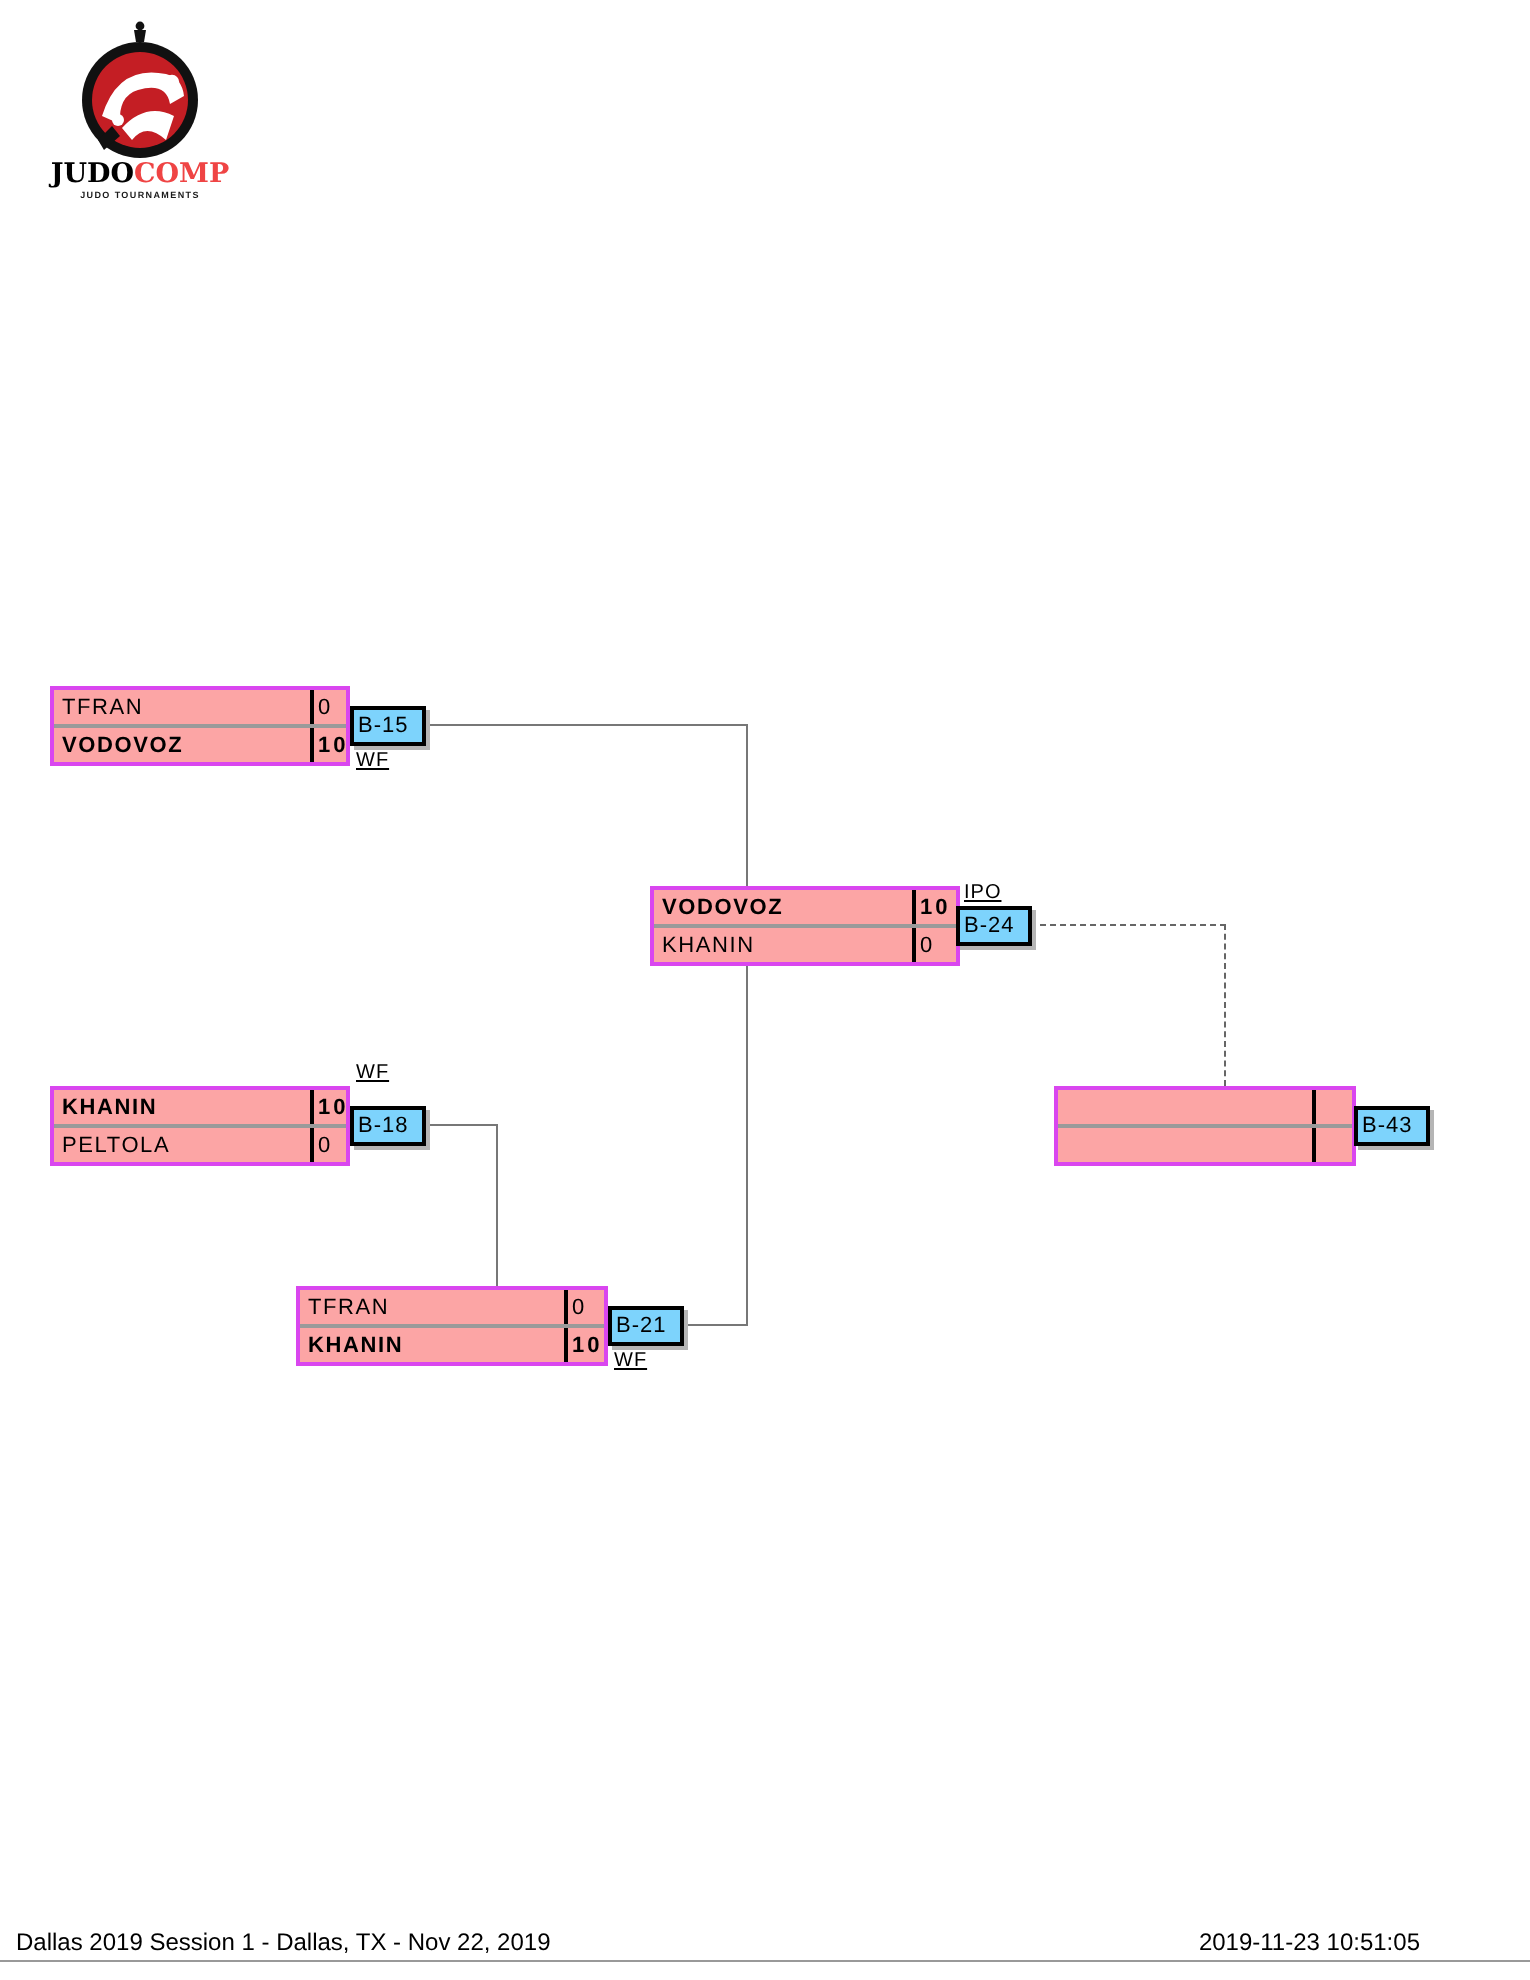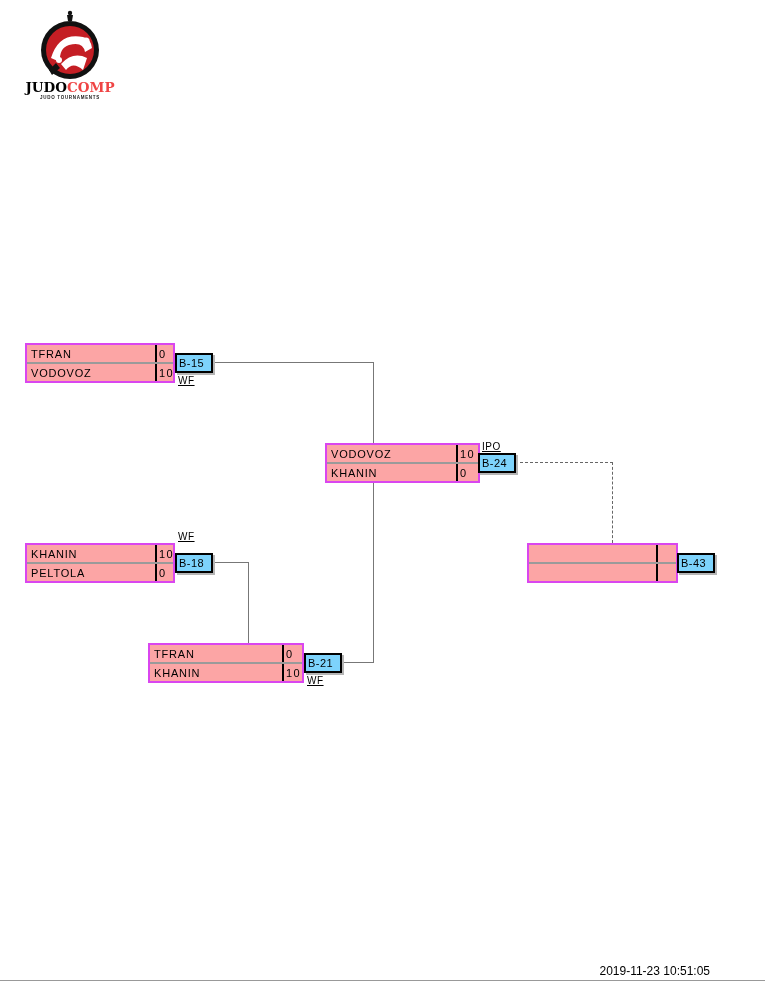--- a/index.html
+++ b/index.html
@@ -28,21 +28,21 @@
   .mrow.second { border-top:2px solid #9a9a9a; }
   .mname {
     flex:1; padding-left:4px; font-size:11px; letter-spacing:0.8px;
     white-space:nowrap; overflow:hidden;
   }
   .mscore {
     width:var(--scorew); box-sizing:border-box; border-left:2px solid #000;
     padding-left:2px; font-size:11px; letter-spacing:1.5px; height:100%;
     display:flex; align-items:center;
   }
-  .winner .mname, .winner .mscore { font-weight:normal; }
+  .winner .mname, .winner .mscore { font-weight:bold; }
 
   .tag {
     position:absolute; box-sizing:border-box; width:38px; height:20px;
     background:#7dd3fc; border:2px solid #000; box-shadow:2px 2px 0 #b5b5b5;
     font-size:11px; letter-spacing:0.5px; display:flex; align-items:center; padding-left:2px;
   }
   .rescode { position:absolute; font-size:10px; letter-spacing:0.5px; white-space:nowrap;text-decoration:underline; }
 
   
   .hline { position:absolute; height:0; border-top:1px solid #777; }
@@ -149,16 +149,17 @@
       <div class="mname"></div>
       <div class="mscore"></div>
     </div>
     <div class="mrow second">
       <div class="mname"></div>
       <div class="mscore"></div>
     </div>
   </div>
   <div class="tag" style="left:677px; top:553px;">B-43</div>
 
+  <div class="foot-left">Dallas 2019 Session 1 - Dallas, TX - Nov 22, 2019</div>
   <div class="foot-right">2019-11-23 10:51:05</div>
   <div class="footline"></div>
 
 </div>
 
 </body></html>

